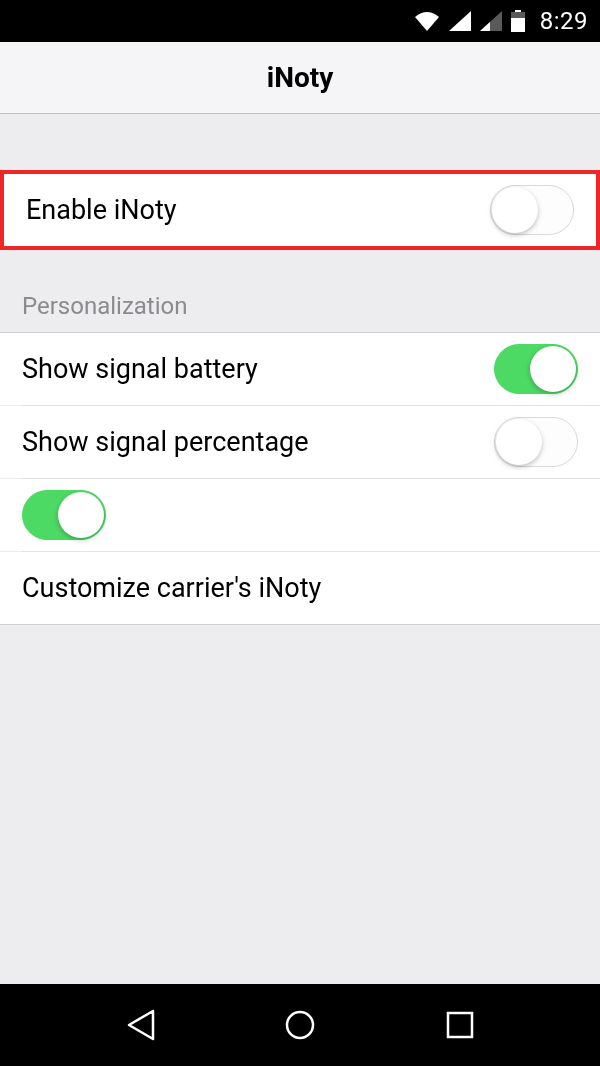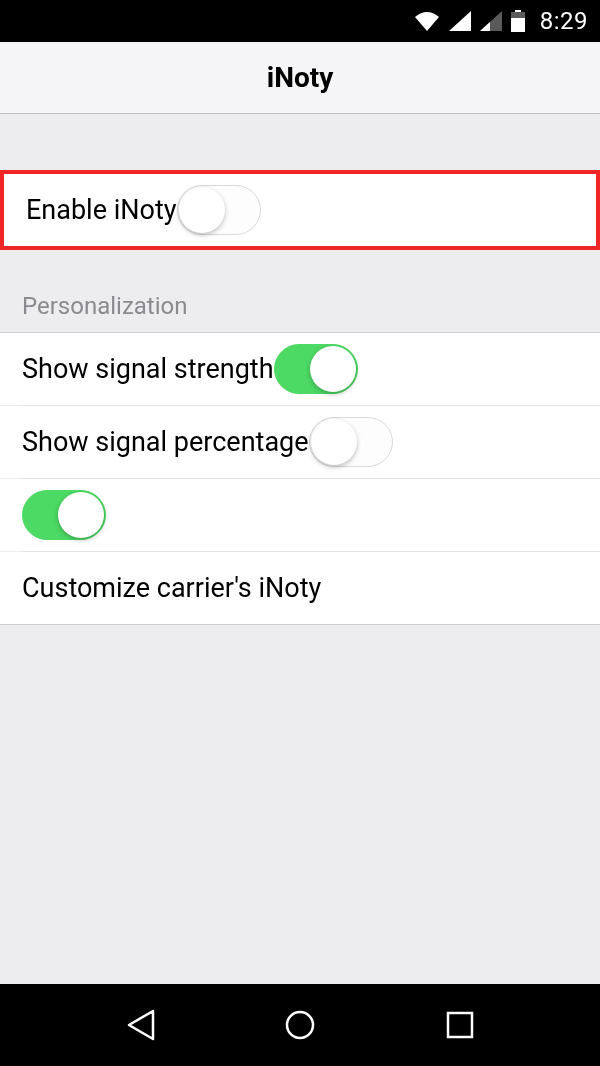--- a/index.html
+++ b/index.html
@@ -49,20 +49,21 @@
       border-bottom: 1px solid #cfcfd2;
     }
     .row-highlight {
       border: 4px solid #f02626;
       margin-top: 56px;
     }
     .row {
       background: #fff;
       display: flex;
       align-items: center;
+      justify-content: space-between;
       padding: 0 22px;
       height: 72px;
     }
     .row-label {
       font-size: 27px;
       color: #000;
       font-weight: 400;
     }
     .section-header {
       font-size: 24px;
@@ -166,21 +167,21 @@
       <div class="toggle">
         <div class="toggle-knob"></div>
       </div>
     </div>
   </div>
 
   <div class="section-header">Personalization</div>
 
   <div class="row-container">
     <div class="row">
-      <span class="row-label">Show signal strength</span>
+      <span class="row-label">Show signal battery</span>
       <div class="toggle on">
         <div class="toggle-knob"></div>
       </div>
     </div>
     <div class="divider"></div>
     <div class="row">
       <span class="row-label">Show signal percentage</span>
       <div class="toggle">
         <div class="toggle-knob"></div>
       </div>

